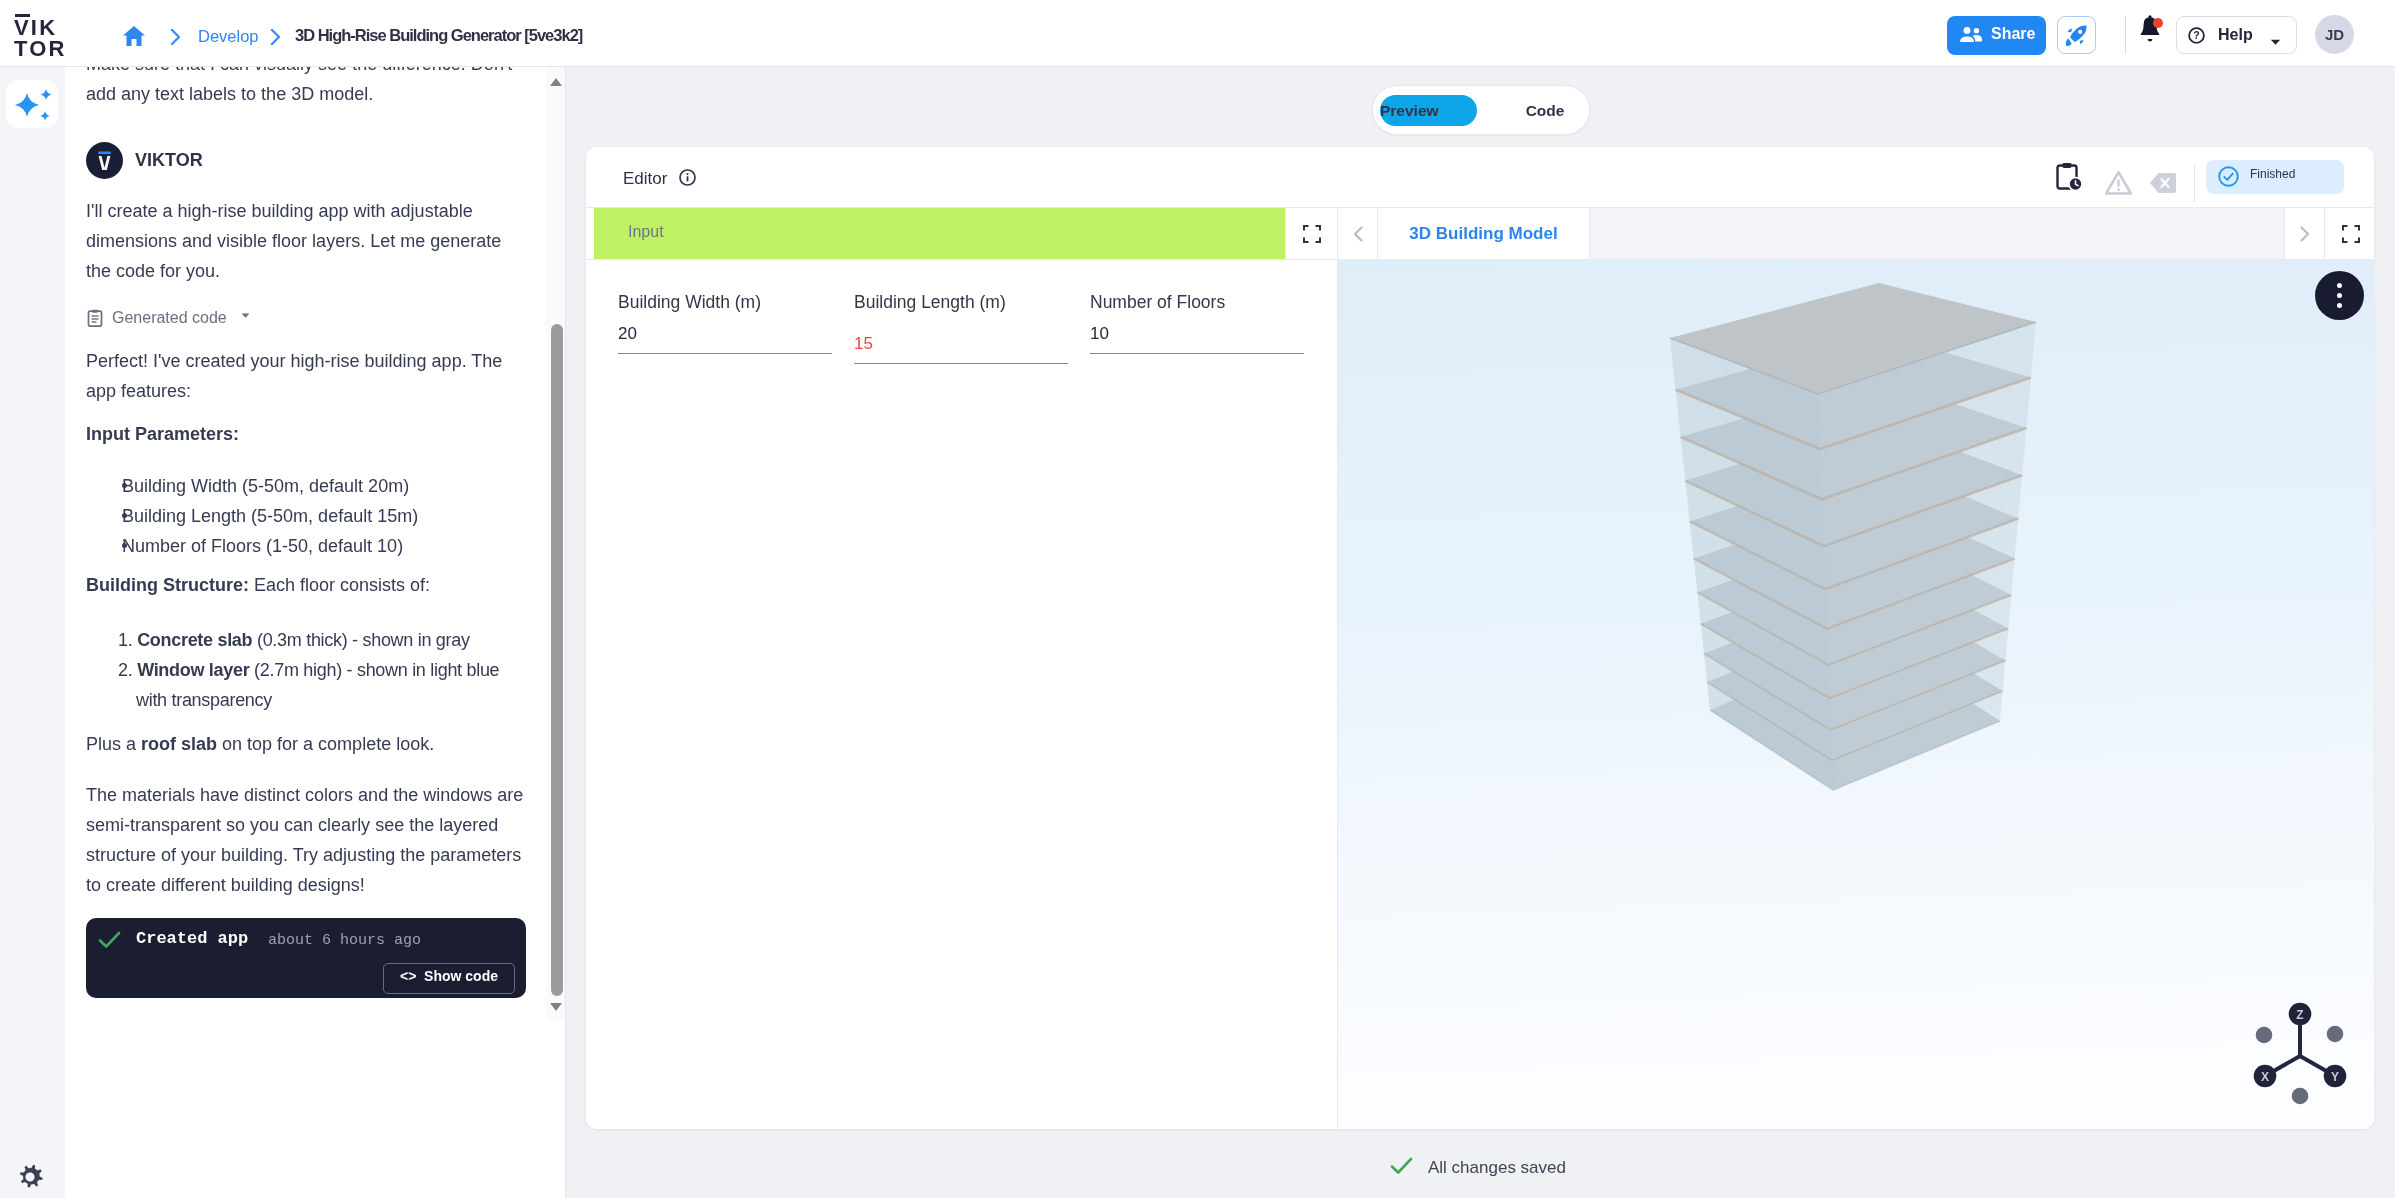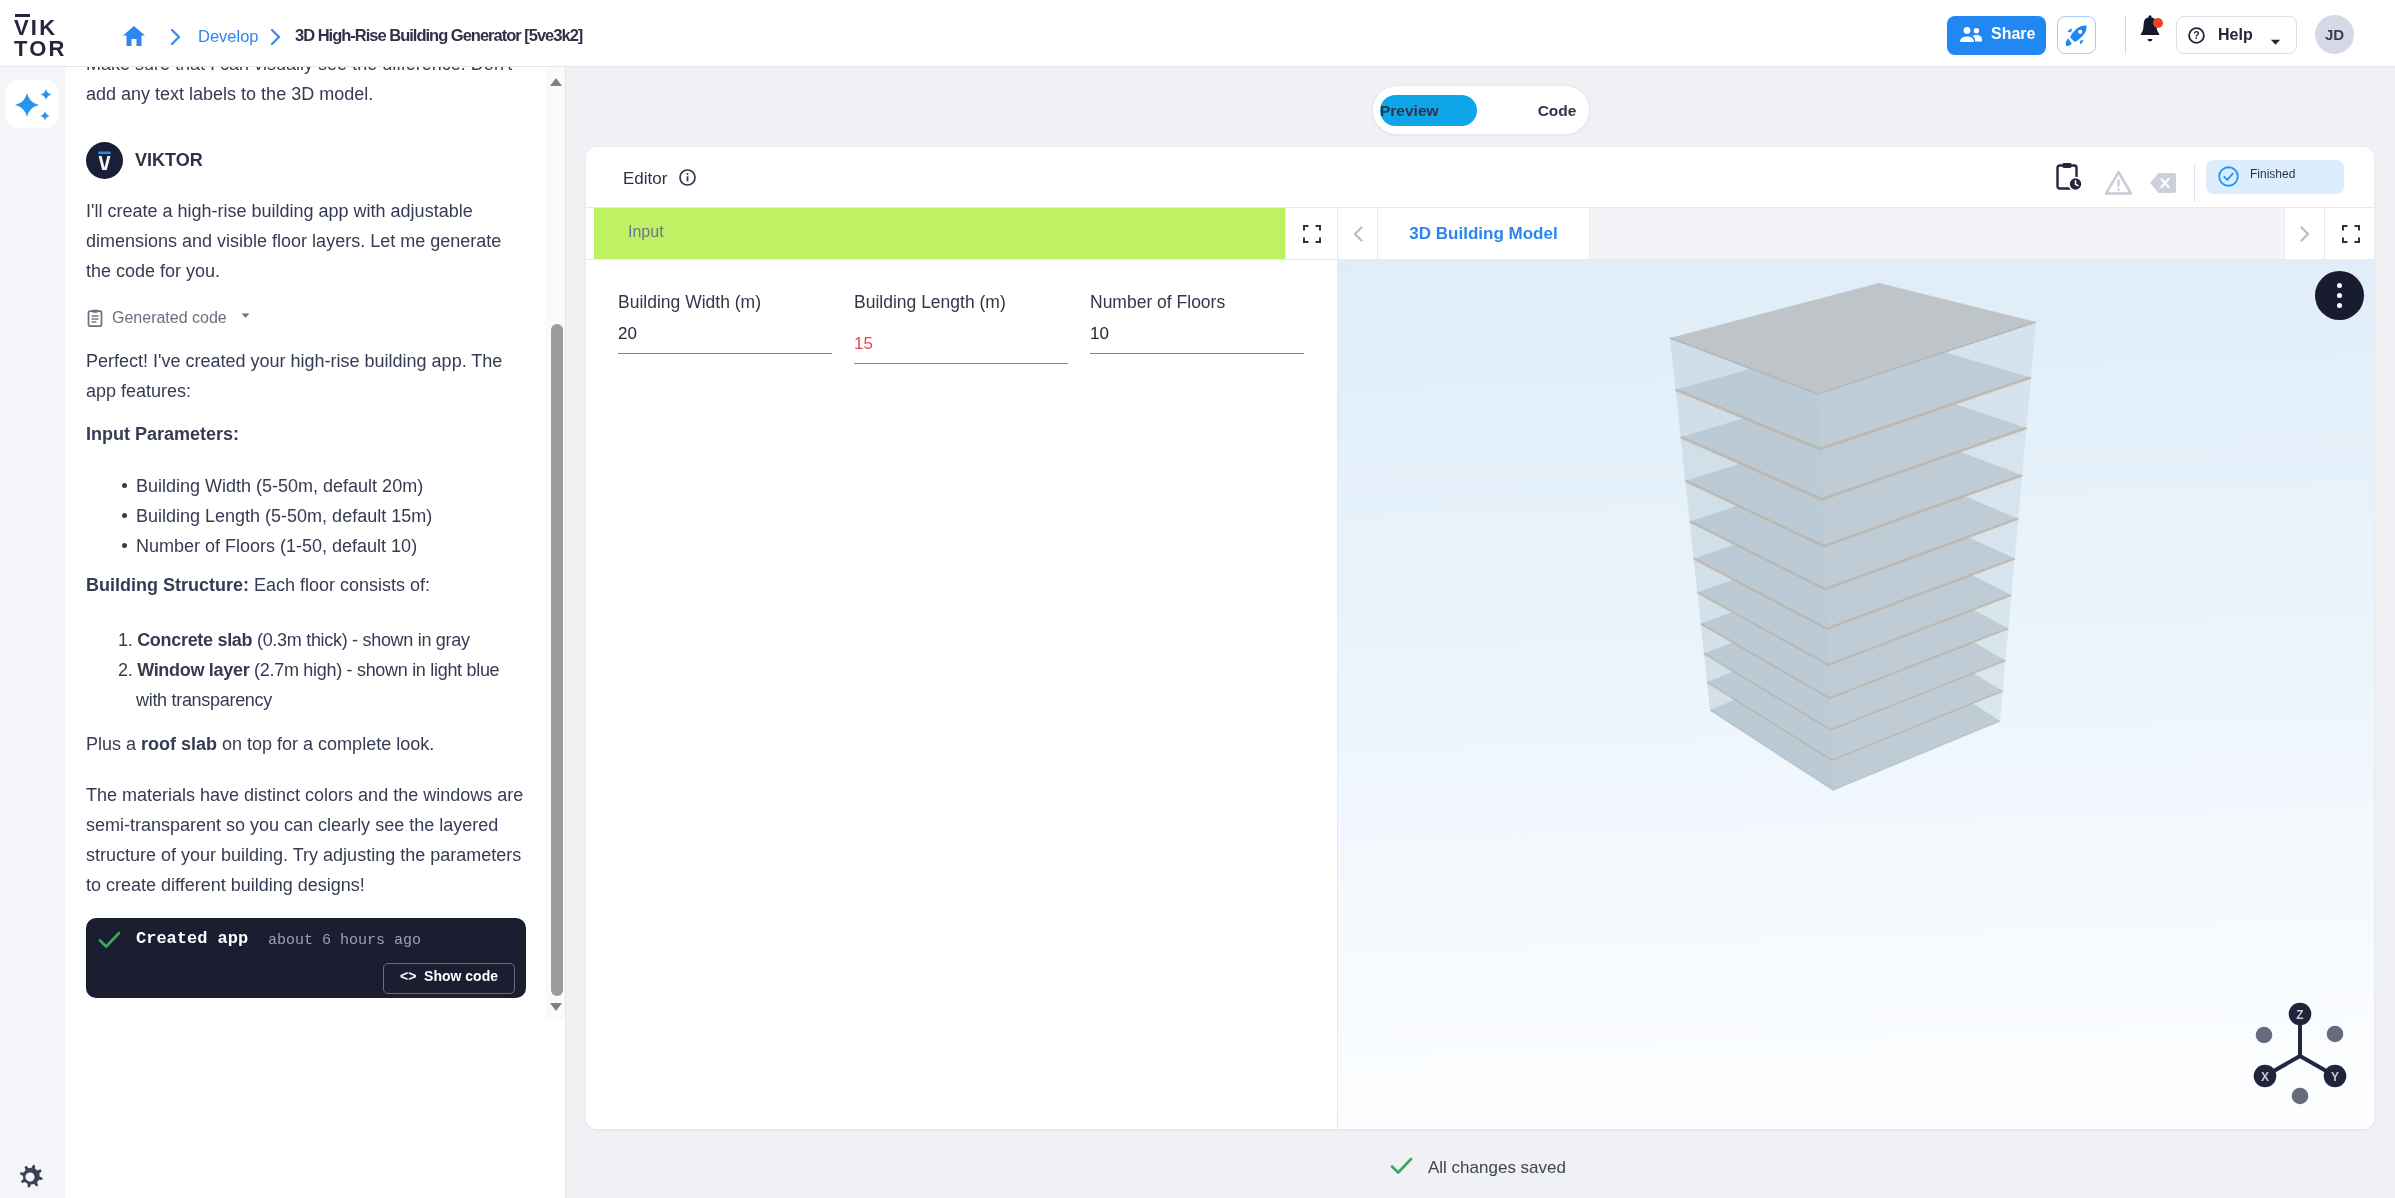--- a/index.html
+++ b/index.html
@@ -89,21 +89,21 @@
           <line x1="4.5" y1="7" x2="11.5" y2="7" stroke="#6b6f80" stroke-width="1.4"></line>
           <line x1="4.5" y1="10" x2="11.5" y2="10" stroke="#6b6f80" stroke-width="1.4"></line>
           <line x1="4.5" y1="13" x2="9.5" y2="13" stroke="#6b6f80" stroke-width="1.4"></line>
         </svg></div>
       <div class="abs" style="left:47px;top:242px;font-size:16px;color:#6a6e80">Generated code</div>
       <div class="abs" style="left:176px;top:246px;line-height:0"><svg width="9" height="6" viewBox="0 0 9 6">
           <path d="M0.6 0.6 L4.5 4.8 L8.4 0.6 Z" fill="#6b6f80"></path>
         </svg></div>
       <div class="abs" style="left:21px;top:279px;width:480px;font-size:18px;line-height:30px;color:#363b54">Perfect! I've created your high-rise building app. The<br>app features:</div>
 <div class="abs" style="left:21px;top:357px;font-size:18px;font-weight:bold;color:#363b54">Input Parameters:</div>
-      <div class="abs" style="left:21px;top:404px;width:480px;font-size:18px;line-height:30px;color:#363b54;margin-left:50px">Building Width (5-50m, default 20m)<br>Building Length (5-50m, default 15m)<br>Number of Floors (1-50, default 10)</div>
+      <div class="abs" style="left:21px;top:404px;width:480px;font-size:18px;line-height:30px;color:#363b54;margin-left:36px">Building Width (5-50m, default 20m)<br>Building Length (5-50m, default 15m)<br>Number of Floors (1-50, default 10)</div>
 <div class="abs" style="left:57px;top:416px;width:5px;height:5px;border-radius:50%;background:#363b54"></div>
       <div class="abs" style="left:57px;top:446px;width:5px;height:5px;border-radius:50%;background:#363b54"></div>
       <div class="abs" style="left:57px;top:476px;width:5px;height:5px;border-radius:50%;background:#363b54"></div>
       <div class="abs" style="left:21px;top:508px;font-size:18px;color:#363b54"><b>Building Structure:</b> Each floor consists of:</div>
       <div class="abs" style="left:53px;top:558px;width:460px;font-size:18px;letter-spacing:-0.3px;line-height:30px;color:#363b54">
 1.&nbsp;<b>Concrete slab</b> (0.3m thick) - shown in gray<br>
 2.&nbsp;<b>Window layer</b> (2.7m high) - shown in light blue<br>
 <span style="margin-left:18px">with transparency</span></div>
       <div class="abs" style="left:21px;top:667px;font-size:18px;color:#363b54">Plus a <b>roof slab</b> on top for a complete look.</div>
       <div class="abs" style="left:21px;top:713px;width:480px;font-size:18px;line-height:30px;color:#363b54">The materials have distinct colors and the windows are<br>semi-transparent so you can clearly see the layered<br>structure of your building. Try adjusting the parameters<br>to create different building designs!</div>
@@ -115,21 +115,21 @@
   <div class="abs mono" style="left:182px;top:14px;font-size:15px;color:#9ca0b0">about 6 hours ago</div>
   <div class="abs" style="left:297px;top:45px;width:132px;height:31px;border:1px solid #6a6d80;border-radius:5px;color:#fff;font-size:14px;font-weight:bold;text-align:center;line-height:24px">&lt;&gt;&nbsp; Show code</div>
 </div>
       <div class="abs" style="left:481px;top:0px;width:20px;height:953px;background:#fafafb"></div>
 <div class="abs" style="left:485px;top:11px;width:0;height:0;border-left:6px solid transparent;border-right:6px solid transparent;border-bottom:8px solid #808080"></div>
 <div class="abs" style="left:486px;top:257px;width:12px;height:672px;background:#9b9b9b;border-radius:6px"></div>
 <div class="abs" style="left:485px;top:936px;width:0;height:0;border-left:6px solid transparent;border-right:6px solid transparent;border-top:8px solid #808080"></div>
     </div>
 <div class="abs" style="left:1372px;top:85px;width:218px;height:50px;background:#fff;border:1px solid #e7e8ec;border-radius:25px;box-shadow:0 1px 2px rgba(30,40,70,0.05)">
   <div class="abs" style="left:7px;top:9px;width:97px;height:31px;background:#0ea5e9;border-radius:16px;text-align:left;line-height:31px;font-size:15.5px;font-weight:bold;color:#30344b">Preview</div>
-  <div class="abs" style="left:144px;top:9px;width:80px;height:31px;text-align:center;line-height:31px;font-size:15.5px;font-weight:bold;color:#30344b">Code</div>
+  <div class="abs" style="left:132px;top:9px;width:80px;height:31px;text-align:center;line-height:31px;font-size:15.5px;font-weight:bold;color:#30344b">Code</div>
 </div>
 <div class="abs" style="left:586px;top:147px;width:1788px;height:982px;background:#fff;border-radius:10px;box-shadow:0 1px 3px rgba(30,40,70,0.08)">
   <div class="abs" style="left:37px;top:22px;font-size:17px;font-weight:normal;color:#2f3147">Editor</div>
   <div class="abs" style="left:93px;top:22px"><svg width="17" height="17" viewBox="0 0 17 17">
           <circle cx="8.5" cy="8.5" r="7.5" fill="none" stroke="#34374e" stroke-width="1.7"></circle>
           <rect x="7.6" y="7.3" width="1.8" height="5" fill="#34374e"></rect>
           <rect x="7.6" y="4.2" width="1.8" height="1.8" fill="#34374e"></rect>
         </svg></div>
   <div class="abs" style="left:1470px;top:15px"><svg width="27" height="30" viewBox="0 0 27 30">
           <rect x="1.5" y="3.5" width="19" height="23" rx="2.2" fill="none" stroke="#23263c" stroke-width="2.4"></rect>

